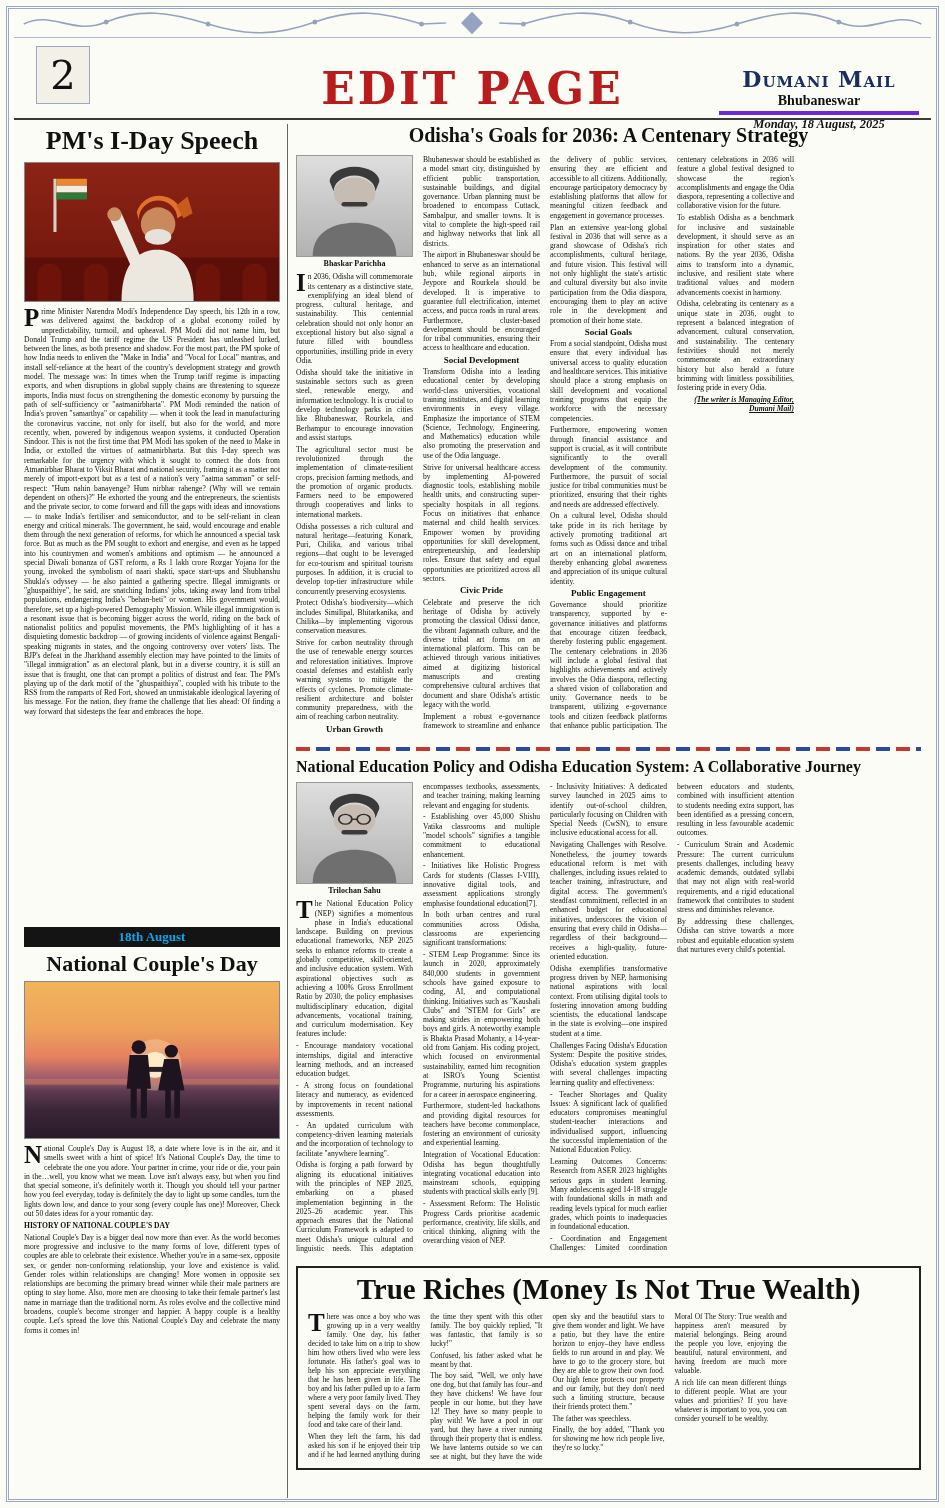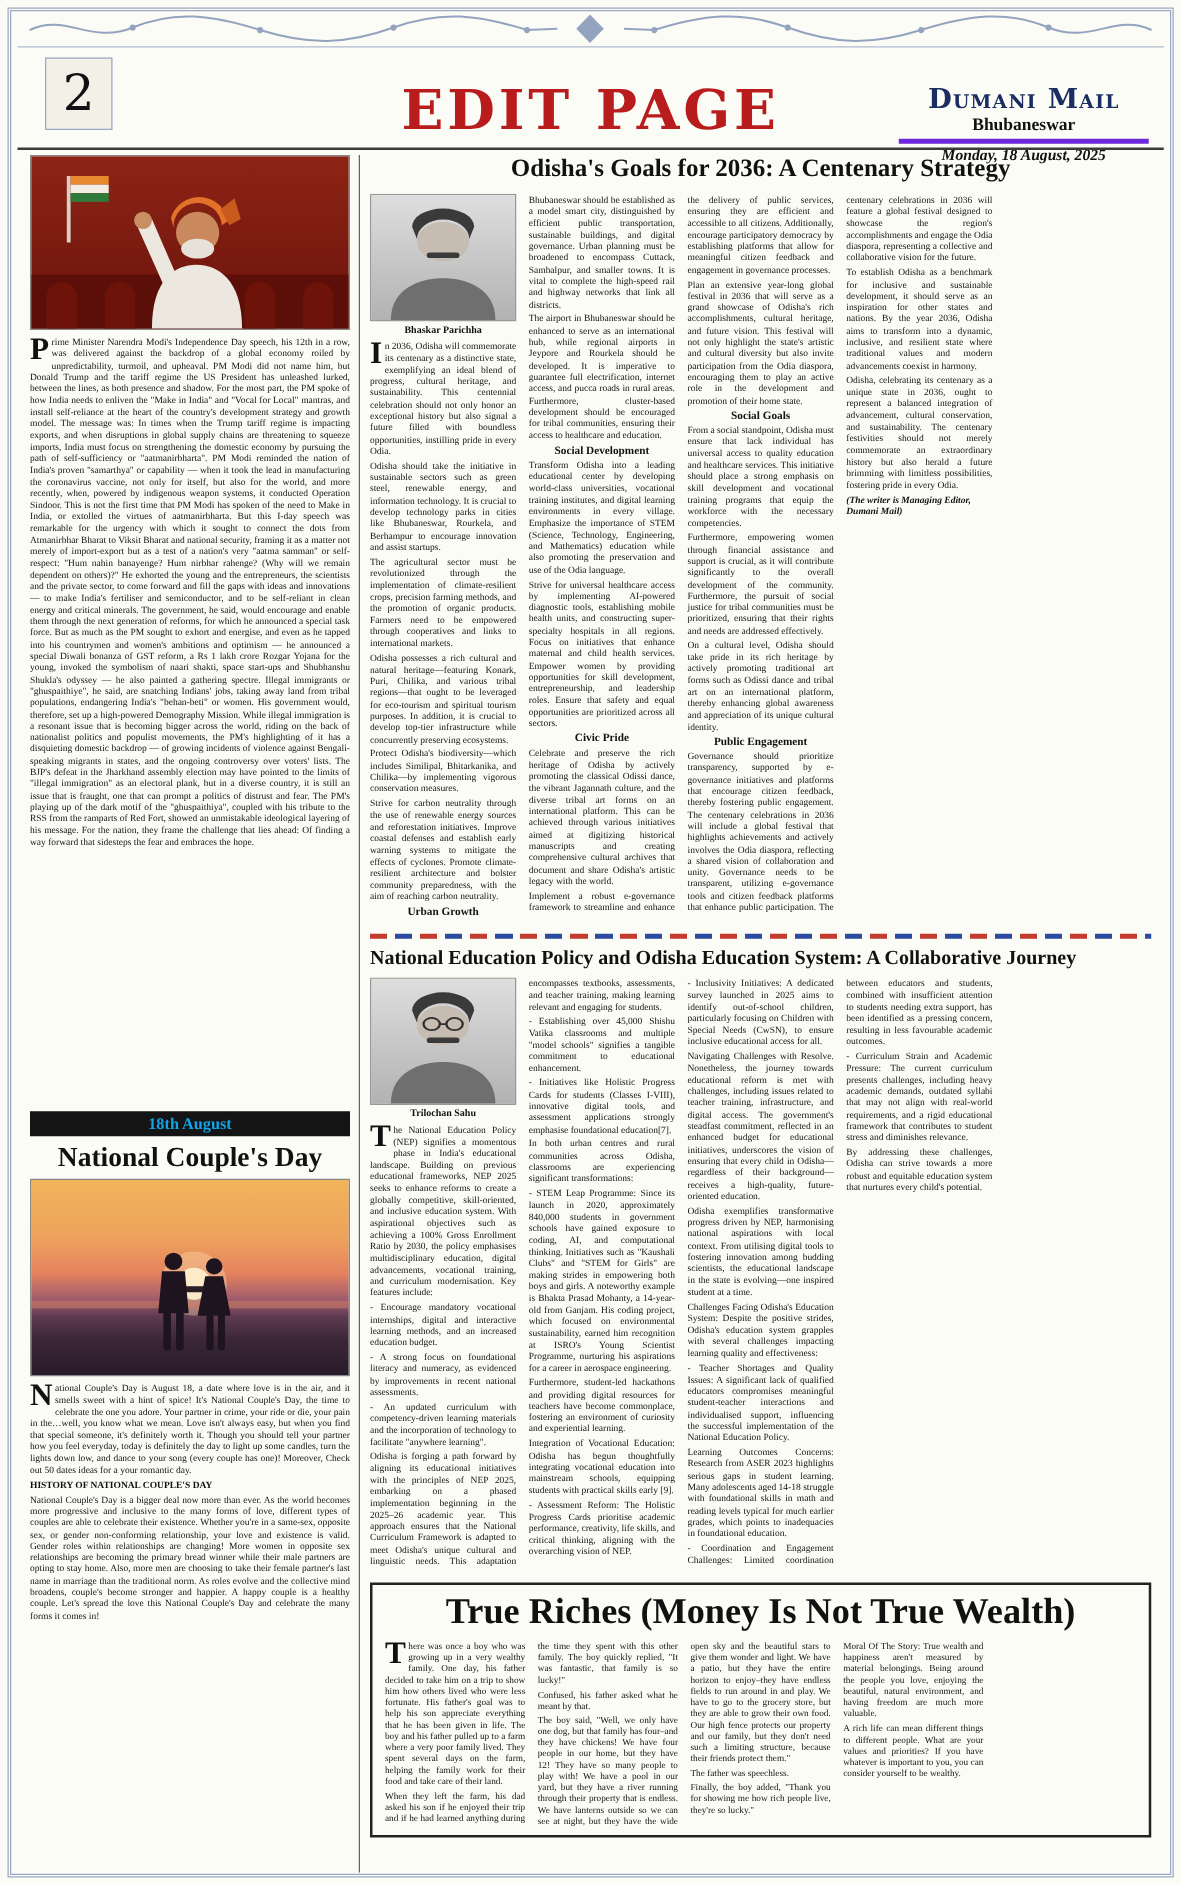--- a/index.html
+++ b/index.html
@@ -35,21 +35,21 @@
   .couple-photo { height:158px;
       background:linear-gradient(#f2b45a 0%, #eda25c 30%, #e4815f 48%, #9c5a6e 62%, #5e3a50 70%, #3a2638 82%, #281b29 100%); }
   .photo-box svg { position:absolute; inset:0; width:100%; height:100%; }
 
   .article-text { font-size:7.6px; line-height:9.3px; text-align:justify; }
   .article-text p { margin:0 0 2.5px; }
   .pm-body { height:614px; overflow:hidden; margin-top:5px; }
   .drop::first-letter { float:left; font-size:25px; line-height:20px; font-weight:bold; padding:1px 2px 0 0; }
   .sub-head { font-weight:bold; }
   .col-subhead { font-weight:bold; text-align:center; font-size:9px; margin:3px 0 2px; }
-  .author-note { font-style:italic; font-weight:bold; text-align:left; margin-top:4px; }
+  .author-note { font-style:italic; font-weight:bold; text-align:right; margin-top:4px;text-decoration:underline; }
 
   .section-bar { background:#141414; color:#0ea5e9; text-align:center; font-weight:bold;
                  font-size:13px; padding:2px 0; margin-top:6px; }
   .couple-headline { font-size:22px; font-weight:bold; text-align:center; margin:4px 0; }
   .couple-body { height:356px; overflow:hidden; margin-top:5px; }
 
   .odisha-headline { font-size:20px; font-weight:bold; text-align:center; margin:0 0 8px; white-space:nowrap; }
   .five-col { column-count:5; column-gap:10px; column-fill:auto; overflow:hidden; }
   .odisha-body { height:584px; }
   .nep-body { height:476px; }
@@ -100,20 +100,21 @@
       <div class="mast-name">Dumani Mail</div>
       <div class="mast-city">Bhubaneswar</div>
       <div class="mast-date">Monday, 18 August, 2025</div>
     </div>
   </header>
   <div class="header-rule"></div>
 
   <div class="content">
 
     <aside class="left-col">
+      <h2 class="pm-headline">PM's I-Day Speech</h2>
 
       <div class="photo-box pm-photo">
         <svg viewBox="0 0 250 140" preserveAspectRatio="none">
           <rect x="0" y="96" width="250" height="44" fill="#5c0f08"></rect>
           <g fill="#6d130a">
             <path d="M12,140 v-26 a12,12 0 0 1 24,0 v26 z"></path>
             <path d="M58,140 v-26 a12,12 0 0 1 24,0 v26 z"></path>
             <path d="M168,140 v-26 a12,12 0 0 1 24,0 v26 z"></path>
             <path d="M214,140 v-26 a12,12 0 0 1 24,0 v26 z"></path>
           </g>
@@ -202,21 +203,21 @@
             <p>Bhubaneswar should be established as a model smart city, distinguished by efficient public transportation, sustainable buildings, and digital governance. Urban planning must be broadened to encompass Cuttack, Sambalpur, and smaller towns. It is vital to complete the high-speed rail and highway networks that link all districts.</p>
             <p>The airport in Bhubaneswar should be enhanced to serve as an international hub, while regional airports in Jeypore and Rourkela should be developed. It is imperative to guarantee full electrification, internet access, and pucca roads in rural areas. Furthermore, cluster-based development should be encouraged for tribal communities, ensuring their access to healthcare and education.</p>
             <h4 class="col-subhead">Social Development</h4>
             <p>Transform Odisha into a leading educational center by developing world-class universities, vocational training institutes, and digital learning environments in every village. Emphasize the importance of STEM (Science, Technology, Engineering, and Mathematics) education while also promoting the preservation and use of the Odia language.</p>
             <p>Strive for universal healthcare access by implementing AI-powered diagnostic tools, establishing mobile health units, and constructing super-specialty hospitals in all regions. Focus on initiatives that enhance maternal and child health services. Empower women by providing opportunities for skill development, entrepreneurship, and leadership roles. Ensure that safety and equal opportunities are prioritized across all sectors.</p>
             <h4 class="col-subhead">Civic Pride</h4>
             <p>Celebrate and preserve the rich heritage of Odisha by actively promoting the classical Odissi dance, the vibrant Jagannath culture, and the diverse tribal art forms on an international platform. This can be achieved through various initiatives aimed at digitizing historical manuscripts and creating comprehensive cultural archives that document and share Odisha's artistic legacy with the world.</p>
             <p>Implement a robust e-governance framework to streamline and enhance the delivery of public services, ensuring they are efficient and accessible to all citizens. Additionally, encourage participatory democracy by establishing platforms that allow for meaningful citizen feedback and engagement in governance processes.</p>
             <p>Plan an extensive year-long global festival in 2036 that will serve as a grand showcase of Odisha's rich accomplishments, cultural heritage, and future vision. This festival will not only highlight the state's artistic and cultural diversity but also invite participation from the Odia diaspora, encouraging them to play an active role in the development and promotion of their home state.</p>
             <h4 class="col-subhead">Social Goals</h4>
-            <p>From a social standpoint, Odisha must ensure that lack individual has universal access to quality education and healthcare services. This initiative should place a strong emphasis on skill development and vocational training programs that equip the workforce with the necessary competencies.</p>
+            <p>From a social standpoint, Odisha must ensure that every individual has universal access to quality education and healthcare services. This initiative should place a strong emphasis on skill development and vocational training programs that equip the workforce with the necessary competencies.</p>
             <p>Furthermore, empowering women through financial assistance and support is crucial, as it will contribute significantly to the overall development of the community. Furthermore, the pursuit of social justice for tribal communities must be prioritized, ensuring that their rights and needs are addressed effectively.</p>
             <p>On a cultural level, Odisha should take pride in its rich heritage by actively promoting traditional art forms such as Odissi dance and tribal art on an international platform, thereby enhancing global awareness and appreciation of its unique cultural identity.</p>
             <h4 class="col-subhead">Public Engagement</h4>
             <p>Governance should prioritize transparency, supported by e-governance initiatives and platforms that encourage citizen feedback, thereby fostering public engagement. The centenary celebrations in 2036 will include a global festival that highlights achievements and actively involves the Odia diaspora, reflecting a shared vision of collaboration and unity. Governance needs to be transparent, utilizing e-governance tools and citizen feedback platforms that enhance public participation. The centenary celebrations in 2036 will feature a global festival designed to showcase the region's accomplishments and engage the Odia diaspora, representing a collective and collaborative vision for the future.</p>
             <p>To establish Odisha as a benchmark for inclusive and sustainable development, it should serve as an inspiration for other states and nations. By the year 2036, Odisha aims to transform into a dynamic, inclusive, and resilient state where traditional values and modern advancements coexist in harmony.</p>
             <p>Odisha, celebrating its centenary as a unique state in 2036, ought to represent a balanced integration of advancement, cultural conservation, and sustainability. The centenary festivities should not merely commemorate an extraordinary history but also herald a future brimming with limitless possibilities, fostering pride in every Odia.</p>
             <p class="author-note">(The writer is Managing Editor, Dumani Mail)</p>
           </div>
       </article>
 

